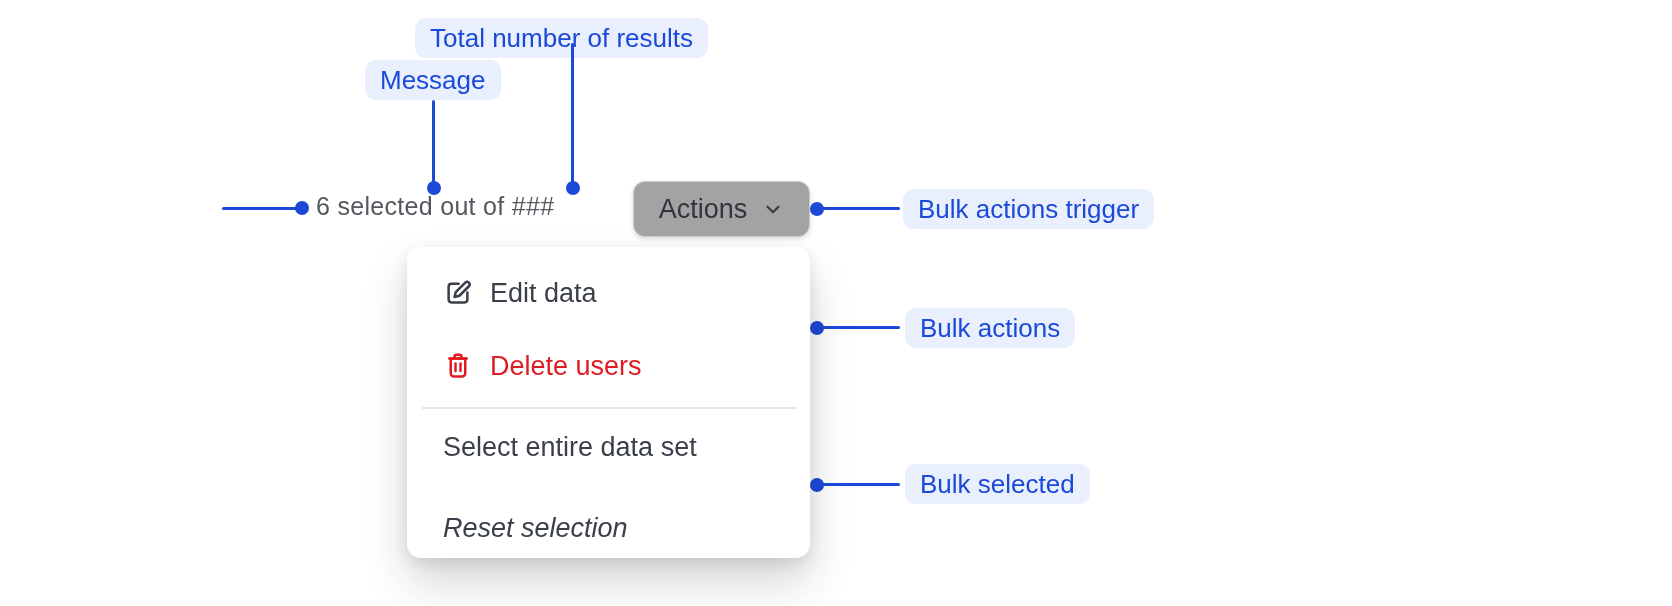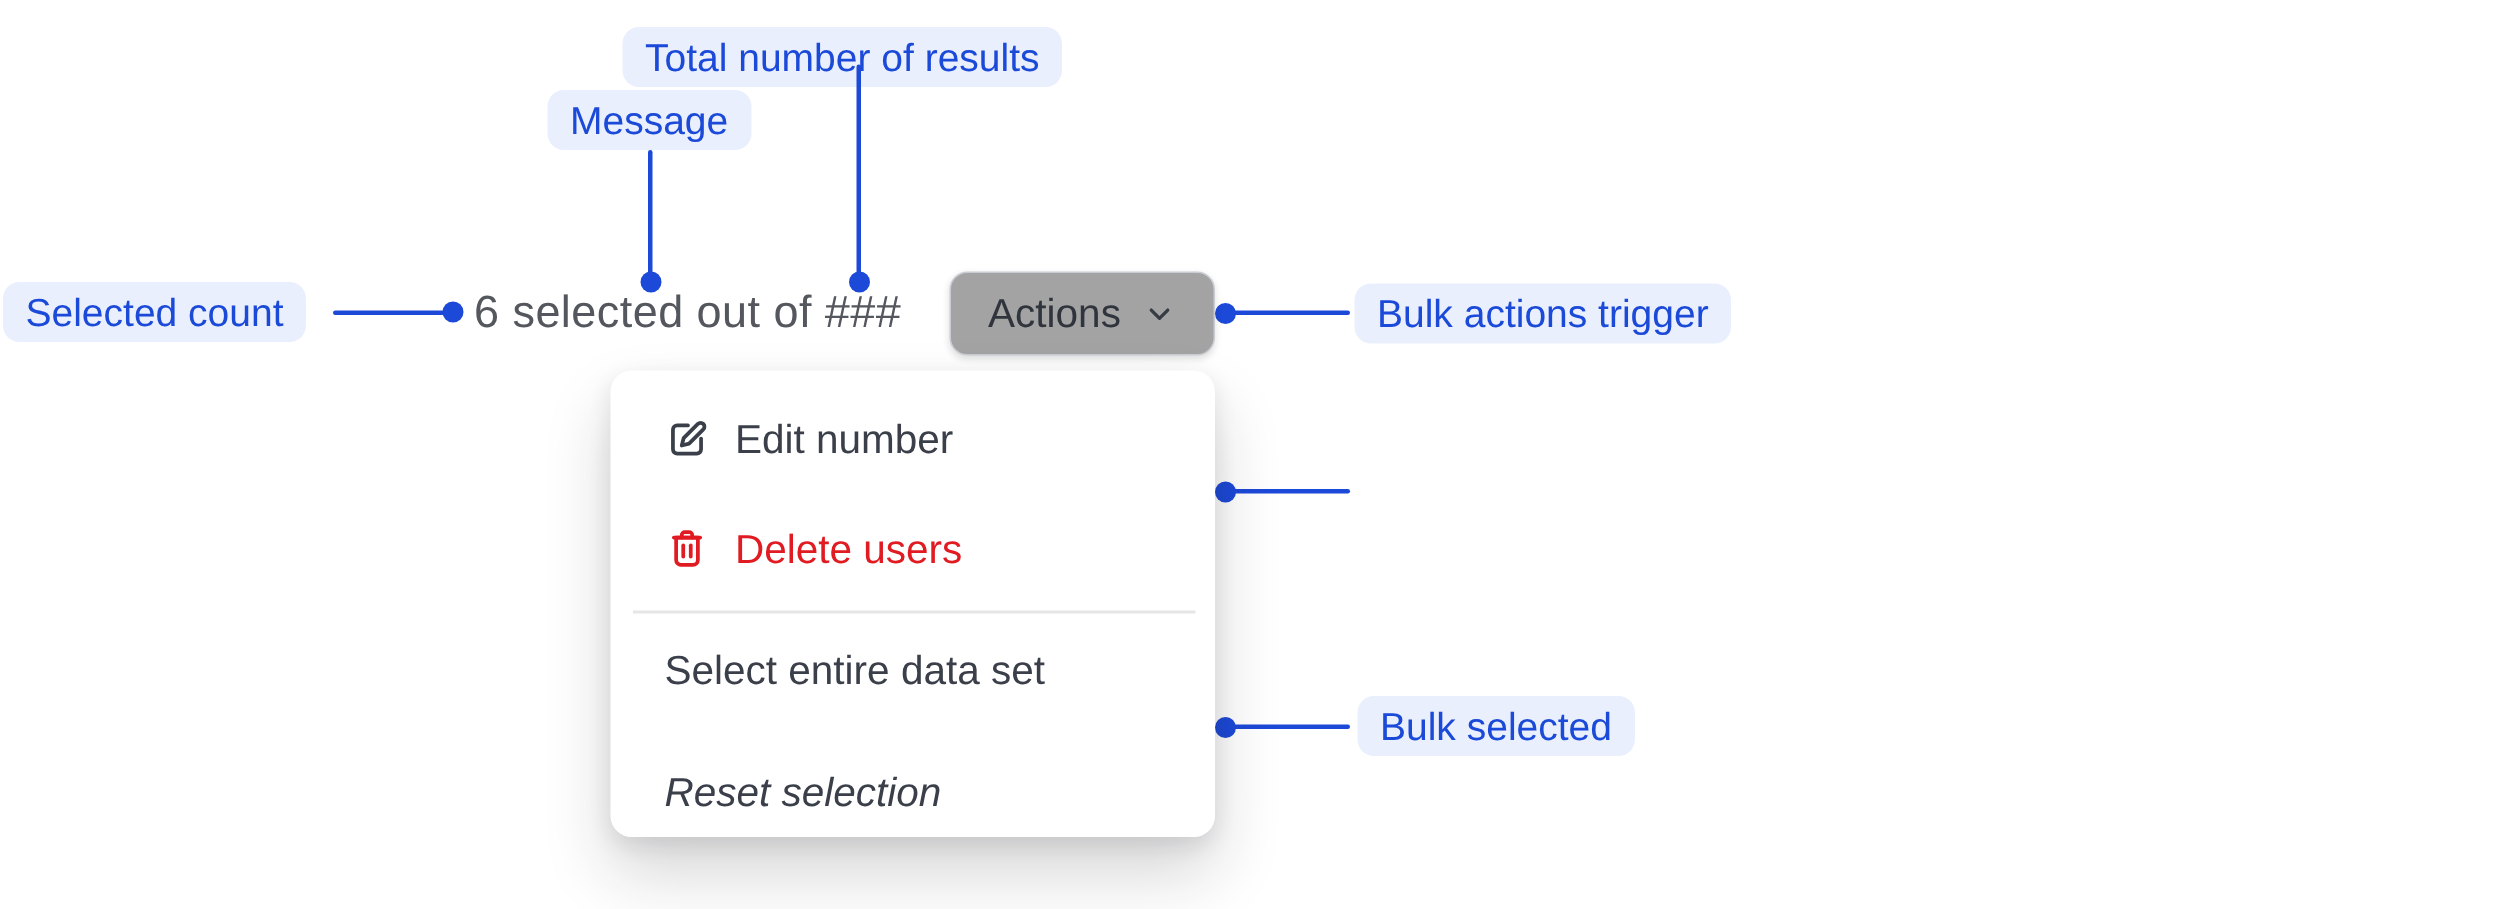--- a/index.html
+++ b/index.html
@@ -37,21 +37,21 @@
 
   
   .hline { position:absolute; height:3px; background:var(--connector-blue); border-radius:2px; }
   .vline { position:absolute; width:3px;  background:var(--connector-blue); border-radius:2px; }
   .dot   { position:absolute; width:14px; height:14px; border-radius:50%; background:var(--connector-blue); }
 
   
   .bulk-message {
     position:absolute;
     left:316px; top:192px;
-    font-size:30px;
+    font-size:25px;
     color:var(--message-gray);
     letter-spacing:.3px;
     white-space:nowrap;
   }
 
   
   .actions-btn {
     position:absolute;
     left:633px; top:181px;
     width:177px; height:56px;
@@ -94,24 +94,24 @@
 </style>
 </head>
 <body>
 
 <div class="canvas">
 
   <div class="callout" style="left:415px; top:18px;">Total number of results</div>
 
   <div class="callout" style="left:365px; top:60px;">Message</div>
 
-  <div class="callout" style="left:2px; top:188px;">Selected count</div>
 
   <div class="callout" style="left:903px; top:189px;">Bulk actions trigger</div>
 
+  <div class="callout" style="left:905px; top:308px;">Bulk actions</div>
 
   <div class="callout" style="left:905px; top:464px;">Bulk selected</div>
 
   <div class="vline" style="left:571px; top:43px;  height:140px;"></div>
   <div class="dot" style="left:566px; top:181px;"></div>
 
   <div class="vline" style="left:432px; top:100px; height:83px;"></div>
   <div class="dot" style="left:427px; top:181px;"></div>
 
   <div class="hline" style="left:222px; top:207px; width:76px;"></div>
@@ -139,21 +139,21 @@
 
   <div class="menu">
 
     <div class="menu-item" style="top:25px;">
       <span class="mi-icon">
         <svg width="30" height="30" viewBox="0 0 24 24" fill="none" stroke="#3a3f4a" stroke-width="2" stroke-linecap="round" stroke-linejoin="round">
           <path d="M12.5 4.5H6.8C5.5 4.5 4.5 5.5 4.5 6.8v10.4c0 1.3 1 2.3 2.3 2.3h10.4c1.3 0 2.3-1 2.3-2.3v-5.7"></path>
           <path d="M17.8 3.7a2.05 2.05 0 0 1 2.9 2.9l-7.6 7.6-3.9 1 1-3.9 7.6-7.6z"></path>
         </svg>
       </span>
-      <span>Edit number</span>
+      <span>Edit data</span>
     </div>
 
     <div class="menu-item danger" style="top:98px;">
       <span class="mi-icon">
         <svg width="30" height="30" viewBox="0 0 24 24" fill="none" stroke="#e01b22" stroke-width="2" stroke-linecap="round" stroke-linejoin="round">
           <path d="M9.2 5.8V4.6c0-.9.7-1.6 1.6-1.6h2.4c.9 0 1.6.7 1.6 1.6v1.2"></path>
           <path d="M5 5.9h14"></path>
           <path d="M6.2 5.9h11.6v11.9a2.6 2.6 0 0 1-2.6 2.6H8.8a2.6 2.6 0 0 1-2.6-2.6V5.9z"></path>
           <path d="M10 10v6"></path>
           <path d="M14 10v6"></path>

